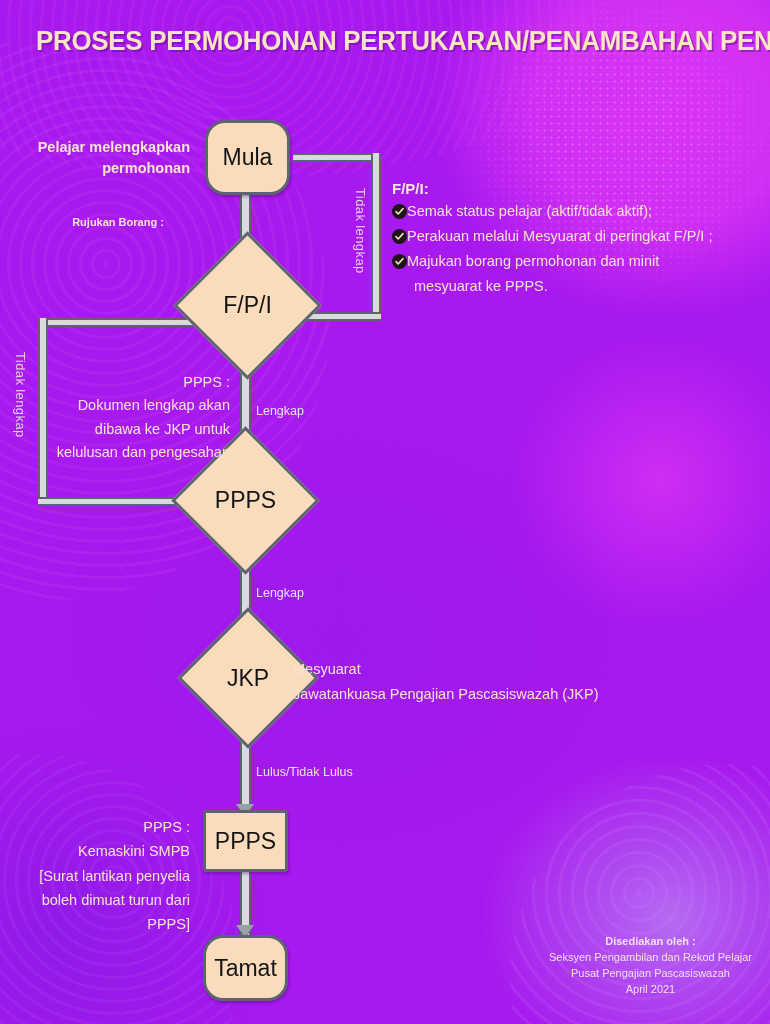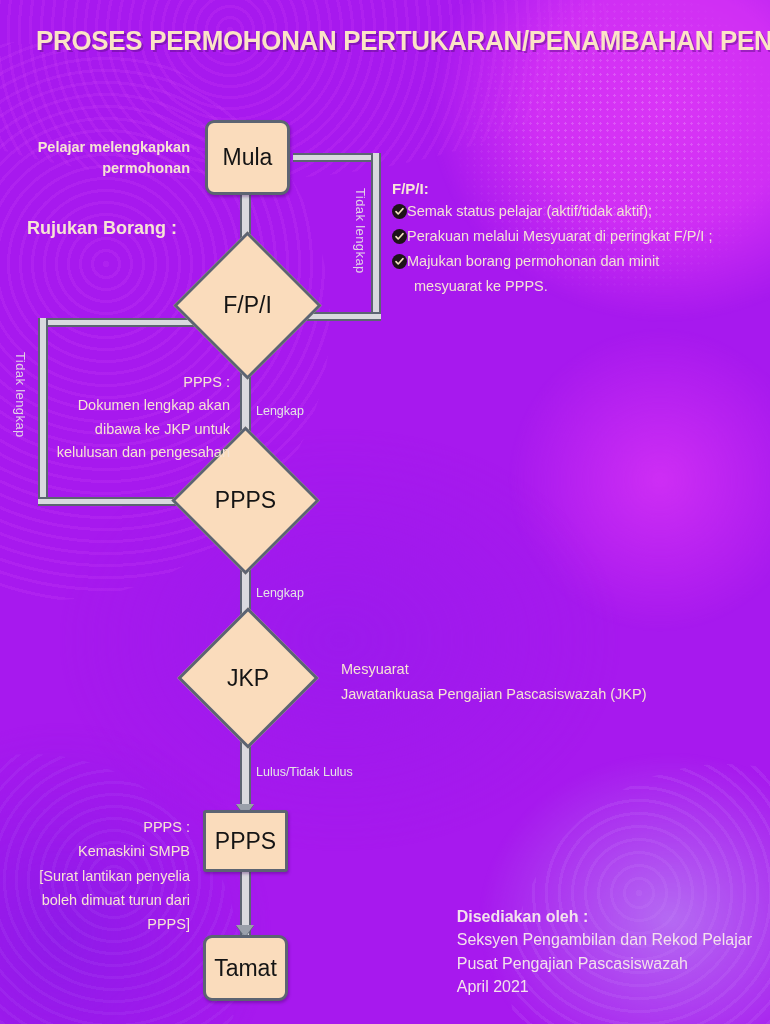--- a/index.html
+++ b/index.html
@@ -86,21 +86,21 @@
   .node{
     position:absolute;
     background:#FADCBC;
     border:3px solid #5C6472;
     box-sizing:border-box;
     display:flex;align-items:center;justify-content:center;
     color:#141414;
     font-size:23px;
     z-index:6;
   }
-  .node.rect{border-radius:9px;box-shadow:1px 2px 3px rgba(60,0,90,.35);}
+  .node.rect{border-radius:20px;box-shadow:1px 2px 3px rgba(60,0,90,.35);}
   .node.diamond{
     border:none;background:transparent;box-shadow:none;align-items:center;
   }
   .diamond .dshape{
     position:absolute;inset:0;
     background:#FADCBC;
     border:3px solid #5C6472;
     box-sizing:border-box;
     transform:rotate(45deg);
   }
@@ -150,22 +150,22 @@
   }
   .chk{
     flex:0 0 auto;width:15px;height:15px;border-radius:50%;
     background:#1E1419;
     display:flex;align-items:center;justify-content:center;
     margin-top:2px;
   }
   .chk svg{display:block;}
 
   #credit{
-    position:absolute;right:18px;bottom:26px;text-align:left;
-    color:#F3E1EC;font-size:16px;line-height:1.45;z-index:7;
+    position:absolute;right:18px;bottom:26px;text-align:center;
+    color:#F3E1EC;font-size:11px;line-height:1.45;z-index:7;
   }
   #credit .c0{font-weight:700;}
 </style>
 </head>
 <body>
 
 <div id="poster">
 
   <div class="bg-layer">
     <div class="blob blob-tr"></div>
@@ -235,32 +235,32 @@
 
   <div class="node rect" style="left:203px;top:935px;width:85px;height:66px;">
     <span>Tamat</span>
   </div>
 
   <div class="txt bold rt" style="left:30px;top:137px;width:160px;font-size:14.5px;">
     <div>Pelajar melengkapkan</div>
     <div>permohonan</div>
   </div>
 
-  <div class="txt bold ct" style="left:22px;top:214px;width:160px;font-size:18px;line-height:1.6;">
+  <div class="txt bold ct" style="left:38px;top:214px;width:160px;font-size:11px;line-height:1.6;">
     <div>Rujukan Borang :</div>
   </div>
 
   <div class="txt rt" style="left:48px;top:371px;width:182px;font-size:14.5px;line-height:1.62;">
     <div class="bold">PPPS :</div>
     <div>Dokumen lengkap akan</div>
     <div>dibawa ke JKP untuk</div>
     <div>kelulusan dan pengesahan</div>
   </div>
 
-  <div class="txt lt" style="left:293px;top:657px;width:430px;font-size:14.5px;line-height:1.75;margin-left:48px;">
+  <div class="txt lt" style="left:293px;top:657px;width:430px;font-size:14.5px;line-height:1.75;">
     <div>Mesyuarat</div>
     <div>Jawatankuasa Pengajian Pascasiswazah (JKP)</div>
   </div>
 
   <div class="txt rt" style="left:10px;top:815px;width:180px;font-size:14.5px;line-height:1.68;">
     <div class="bold">PPPS :</div>
     <div>Kemaskini SMPB</div>
     <div>[Surat lantikan penyelia</div>
     <div>boleh dimuat turun dari</div>
     <div>PPPS]</div>

